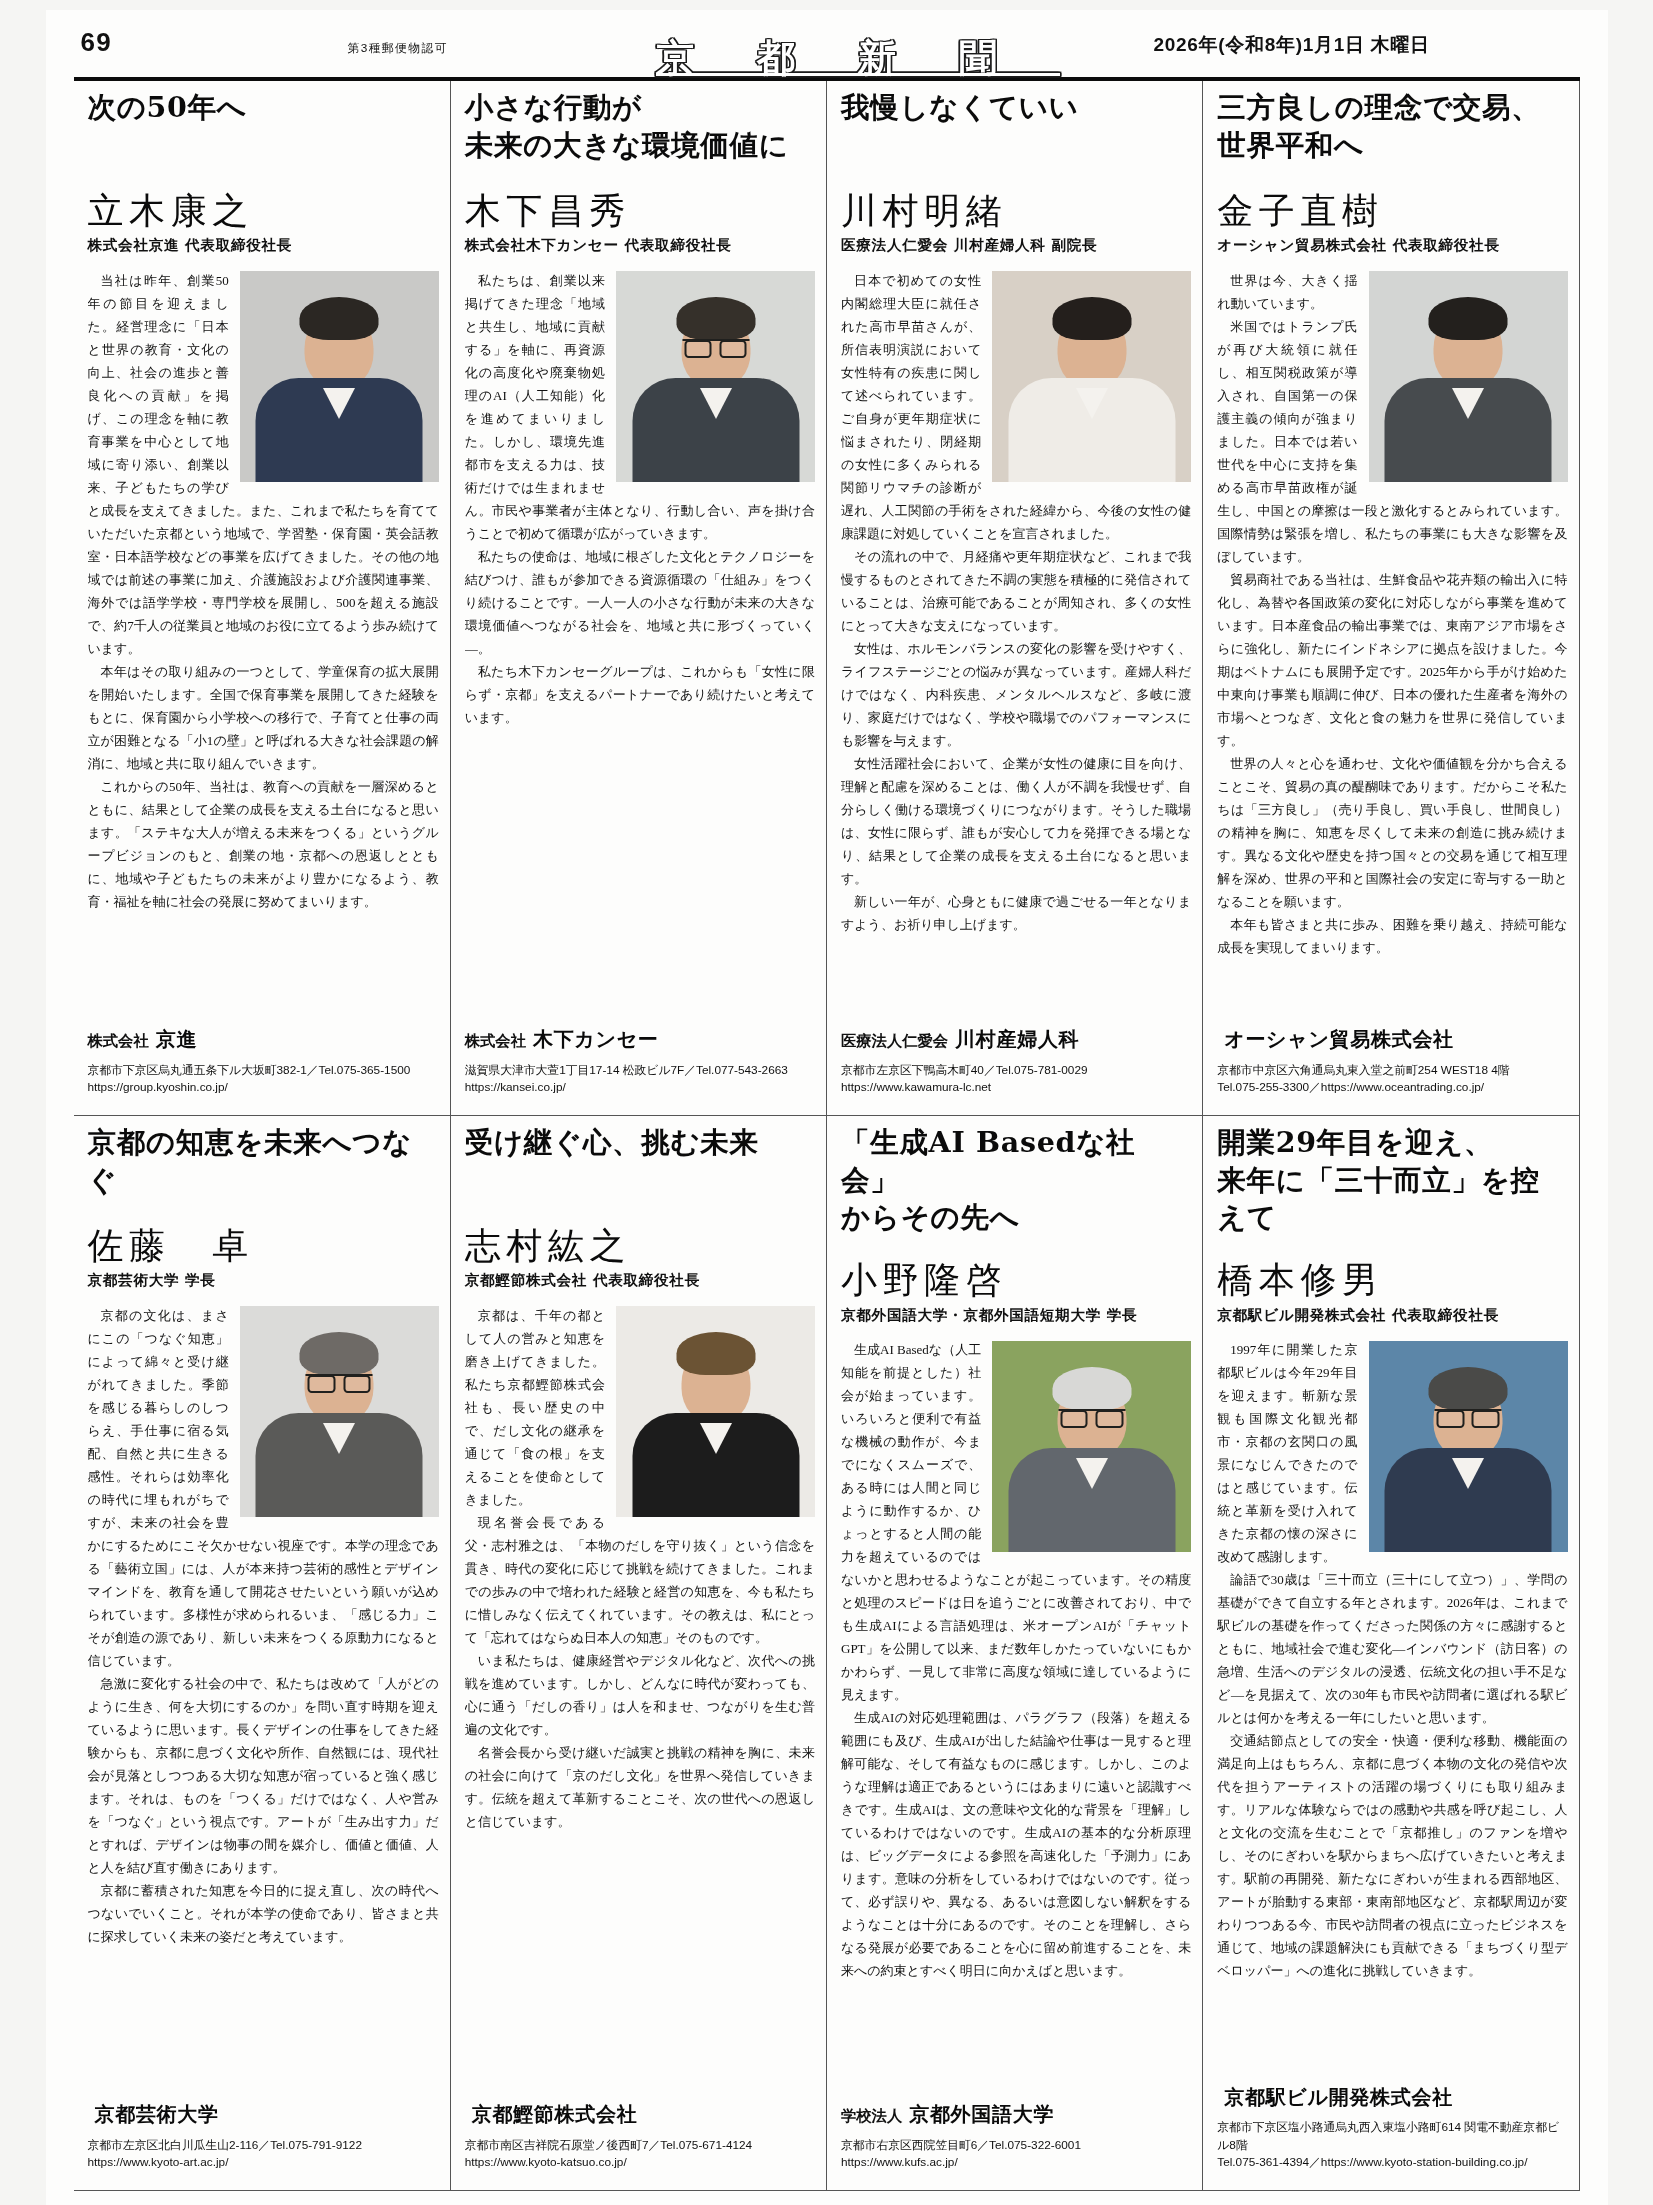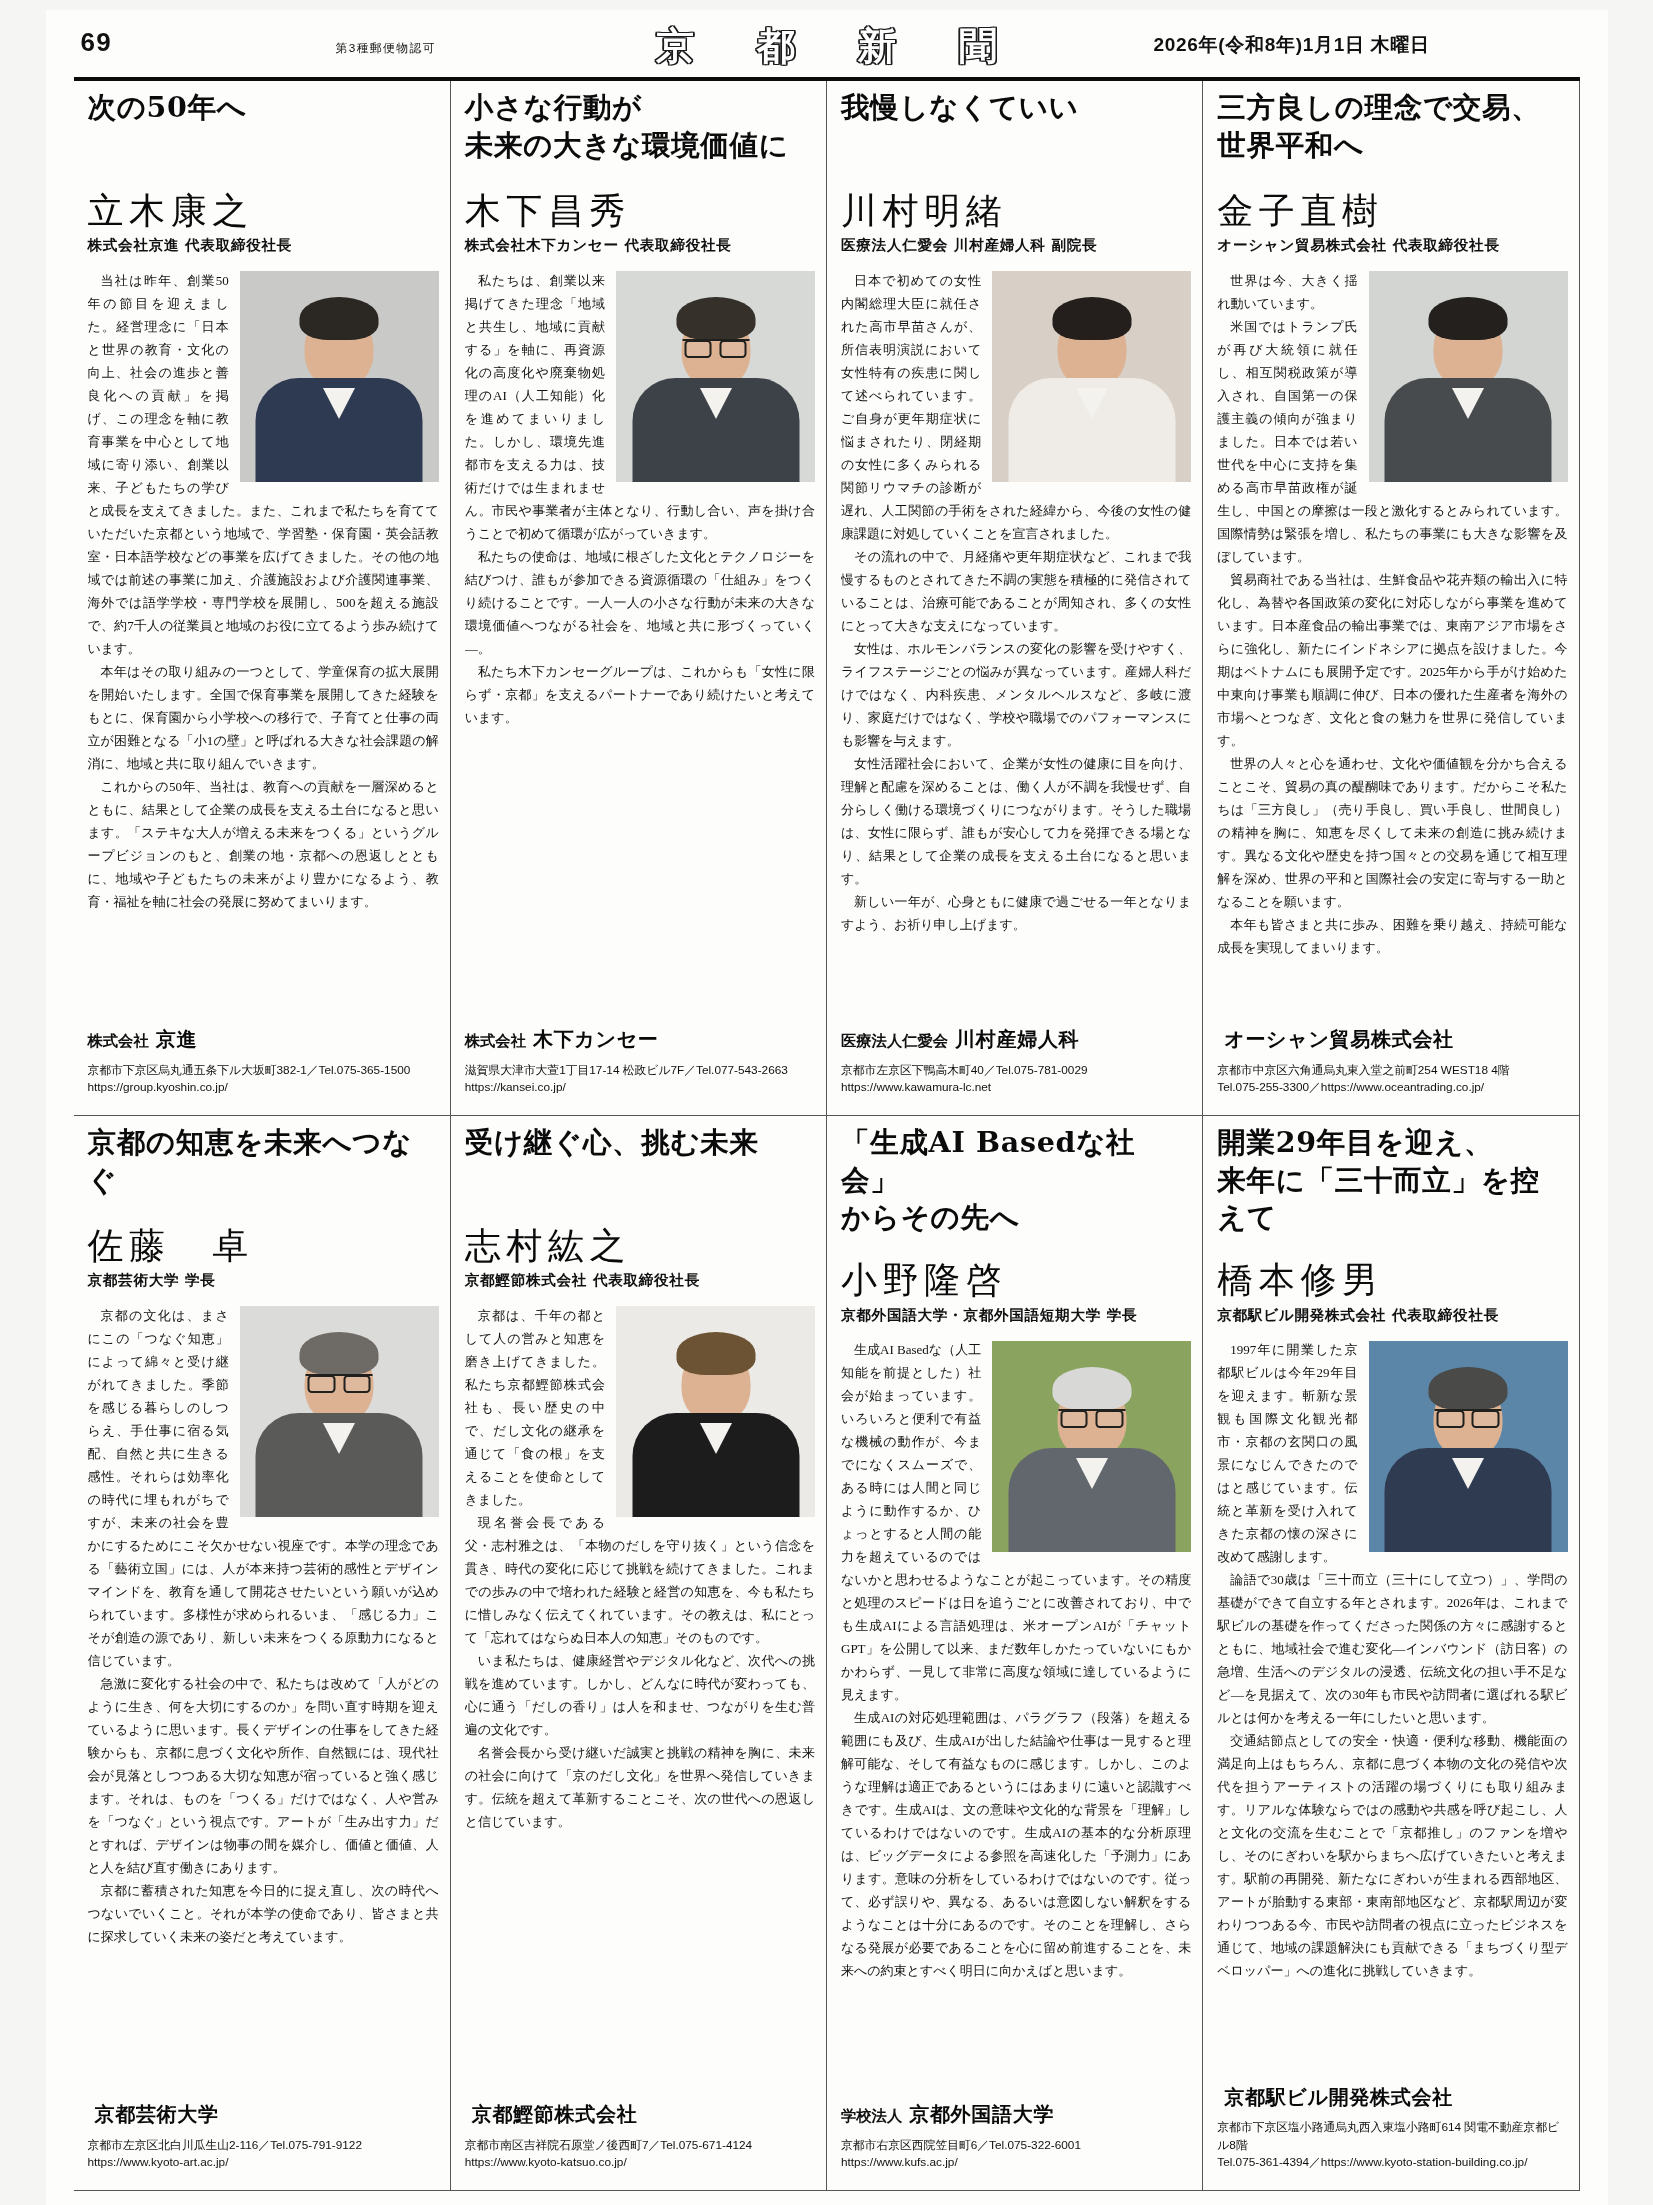--- a/index.html
+++ b/index.html
@@ -8,29 +8,30 @@
     background:#fdfdfc; color:#111;
     font-family:"DejaVu Serif","Liberation Serif",serif;
   }
   
   .masthead {
     position:relative; height:67px; margin:0 28px;
     border-bottom:4.9px solid #0c0c0c;
     font-family:"Liberation Sans","DejaVu Sans",sans-serif;
   }
   .page-number { position:absolute; left:7px; top:16.7px; font-size:26px; font-weight:800; letter-spacing:1.4px; }
-  .permit { position:absolute; left:262px; top:31px; font-size:11.8px; letter-spacing:1.4px; }
+  .permit { position:absolute; left:274px; top:31px; font-size:11.8px; letter-spacing:1.4px; }
   .paper-title {
-    position:absolute; left:0; right:0; top:11px; text-align:center;
+    position:absolute; left:0; right:0; top:23px; text-align:center;
     font-family:"DejaVu Serif","Liberation Serif",serif;
     font-size:38px; font-weight:700; letter-spacing:63px; text-indent:63px;
     color:#ffffff;
     text-shadow:-1.4px -1.4px 0 #1c1c1c, 1.4px -1.4px 0 #1c1c1c, -1.4px 1.4px 0 #1c1c1c, 1.4px 1.4px 0 #1c1c1c,
                 -1.4px 0 0 #1c1c1c, 1.4px 0 0 #1c1c1c, 0 -1.4px 0 #1c1c1c, 0 1.4px 0 #1c1c1c;
     white-space:nowrap;
+    text-decoration:underline;
   }
   .issue-date { position:absolute; left:1080px; top:22px; font-size:19px; font-weight:700; letter-spacing:0.7px; }
 
   
   .row { display:grid; grid-template-columns:repeat(4,1fr); margin:0 28px; border-right:0.7px solid #555; }
   .row-2 { border-top:0.7px solid #555; border-bottom:0.7px solid #555; }
   .cell {
     display:flex; flex-direction:column; overflow:hidden;
     padding:8px 11px 18px 14px; box-sizing:border-box;
   }

